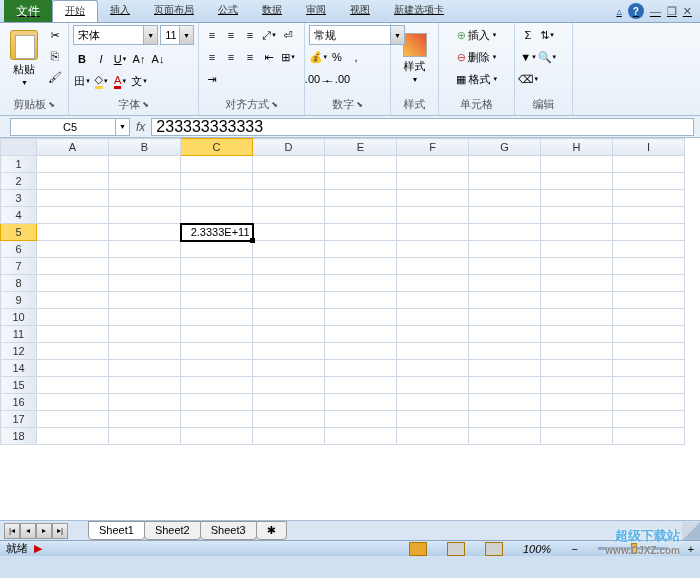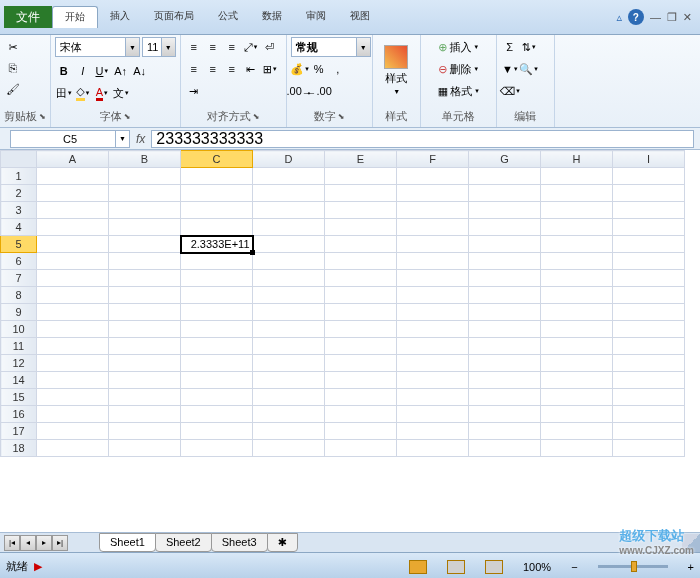--- a/index.html
+++ b/index.html
@@ -1,17 +1,17 @@
 <!DOCTYPE html>
 <html><head>
 <meta charset="utf-8">
 <style>
 *{margin:0;padding:0;box-sizing:border-box;font-family:"Microsoft YaHei",sans-serif;}
 body{width:700px;height:578px;background:#cfe0f0;overflow:hidden;font-size:11px;}
-.titlebar{height:34px;background:linear-gradient(#d9e8f7,#c5daf0);display:flex;align-items:center;padding:0 4px;}
+.titlebar{height:22px;background:linear-gradient(#d9e8f7,#c5daf0);display:flex;align-items:center;padding:0 4px;text-decoration:underline;}
 .tab-row{display:flex;align-items:stretch;height:22px;}
 .file-tab{background:#2a7a2a;color:#fff;padding:3px 12px;font-size:12px;cursor:pointer;}
 .tab{padding:3px 12px;font-size:10px;color:#333;cursor:pointer;position:relative;}
 .tab.active{background:#fff;border-top:1px solid #8ba7c4;border-left:1px solid #8ba7c4;border-right:1px solid #8ba7c4;border-radius:3px 3px 0 0;}
 .titlebar-right{margin-left:auto;display:flex;align-items:center;gap:6px;padding-right:4px;}
 .help-icon{width:16px;height:16px;border-radius:50%;background:#2d6bb5;color:#fff;display:flex;align-items:center;justify-content:center;font-size:10px;font-weight:bold;}
 .ribbon{height:94px;background:linear-gradient(#f5f9fd,#e8f0f8);border-top:1px solid #8ba7c4;border-bottom:1px solid #a7bdd6;display:flex;}
 .group{border-right:1px solid #c5d5e8;padding:2px 4px;display:flex;flex-direction:column;}
 .group-main{flex:1;display:flex;gap:2px;}
 .group-label{text-align:center;font-size:11px;color:#555;padding:1px 0;display:flex;justify-content:center;align-items:center;gap:2px;}
@@ -49,59 +49,67 @@
 .row-hdr{width:36px;background:linear-gradient(to right,#f5f8fb,#e2e9f2);text-align:center;vertical-align:middle;color:#333;}
 .corner{width:36px;height:17px;background:#e2e9f2;}
 .cell{width:72px;height:17px;padding:0 2px;vertical-align:middle;text-align:right;}
 .col-c{background:#ffda66 !important;border-color:#e8a800 !important;}
 .row-5{background:#ffda66 !important;border-color:#e8a800 !important;}
 .sel{border:2px solid #000 !important;position:relative;}
 .sel::after{content:"";position:absolute;right:-3px;bottom:-3px;width:5px;height:5px;background:#000;}
 .tabs-row{height:20px;background:#d9e5f2;border-top:1px solid #a7bdd6;display:flex;align-items:center;}
 .nav-btns{display:flex;gap:0;margin-left:4px;}
 .nav-btn{width:16px;height:16px;background:linear-gradient(#f0f0f0,#d0d0d0);border:1px solid #999;font-size:8px;display:flex;align-items:center;justify-content:center;}
-.sheet-tabs{display:flex;margin-left:11px;padding-left:20px;}
+.sheet-tabs{display:flex;margin-left:0;padding-left:20px;}
 .sheet-tab{padding:2px 10px;background:#f0f0f0;border:1px solid #999;font-size:11px;border-radius:0 0 4px 4px;margin-right:-1px;}
 .sheet-tab.act{background:#fff;}
-.statusbar{height:28px;background:linear-gradient(#d9e8f7,#b5cfe8);border-top:1px solid #8ba7c4;display:flex;align-items:center;padding:0 6px;font-size:11px;}
-.status-right{margin-left:auto;display:flex;align-items:center;gap:20px;}
+.statusbar{height:16px;background:linear-gradient(#d9e8f7,#b5cfe8);border-top:1px solid #8ba7c4;display:flex;align-items:center;padding:0 6px;font-size:11px;}
+.status-right{margin-left:auto;display:flex;align-items:center;gap:20px;font-style:italic;}
 .view-btn{width:18px;height:14px;background:#e8a830;border:1px solid #aa7700;}
 .slider{width:70px;height:3px;background:#8ba7c4;position:relative;}
 .slider-thumb{position:absolute;left:33px;top:-4px;width:6px;height:11px;background:#e8a830;border:1px solid #aa7700;}
-.watermark{position:absolute;right:6px;bottom:22px;text-align:left;color:#59b0e8;font-size:13px;font-weight:bold;text-shadow:0 0 3px #fff;}
+.watermark{position:absolute;right:20px;bottom:22px;text-align:right;color:#59b0e8;font-size:13px;font-weight:bold;text-shadow:0 0 3px #fff;}
 .watermark .sub{font-size:10px;color:#888;}
 .scorner{width:18px;height:18px;background:linear-gradient(135deg,#d0d7e5 50%,#a7bdd6 50%);margin-left:auto;}
 .drop{font-size:7px;margin-left:1px;}
 </style>
 </head>
 <body>
 
 <div class="titlebar">
   <div class="tab-row">
     <div class="file-tab">文件</div>
     <div class="tab active">开始</div>
     <div class="tab">插入</div>
     <div class="tab">页面布局</div>
     <div class="tab">公式</div>
     <div class="tab">数据</div>
     <div class="tab">审阅</div>
     <div class="tab">视图</div>
+    <div class="tab">新建选项卡</div>
   </div>
   <div class="titlebar-right">
     <span style="color:#2d6bb5;">▵</span>
     <div class="help-icon">?</div>
     <span style="color:#555;">—</span>
     <span style="color:#555;">❐</span>
     <span style="color:#555;">✕</span>
   </div>
 </div>
 
 <div class="ribbon">
   <div class="group">
     <div class="group-main">
+      <div class="clipboard-left">
+        <div class="btn big-btn">
+          <div class="paste-icon"></div>
+          <span>粘贴</span>
+          <span class="drop">▼</span>
+        </div>
+      </div>
       <div class="clip-side">
         <div class="btn sm-icon">✂</div>
         <div class="btn sm-icon">⎘</div>
         <div class="btn sm-icon">🖌</div>
       </div>
     </div>
     <div class="group-label">
         <span>剪贴板</span>
         <span class="group-exp">⬊</span>
       </div>
@@ -173,21 +181,21 @@
       </div>
     </div>
     <div class="group-label">
         <span>对齐方式</span>
         <span class="group-exp">⬊</span>
       </div>
   </div>
 
   <div class="group num-group">
     <div class="group-main" style="flex-direction:column;">
-      <div class="combo" style="width:80px;font-weight:bold;">
+      <div class="combo" style="width:96px;">
           <span>常规</span>
           <div class="combo-arrow">▼</div>
         </div>
       <div class="align-row">
         <div class="btn sm-icon">💰<span class="drop">▾</span></div>
         <div class="btn sm-icon">%</div>
         <div class="btn sm-icon">,</div>
       </div>
       <div class="align-row">
         <div class="btn sm-icon">.00→</div>

